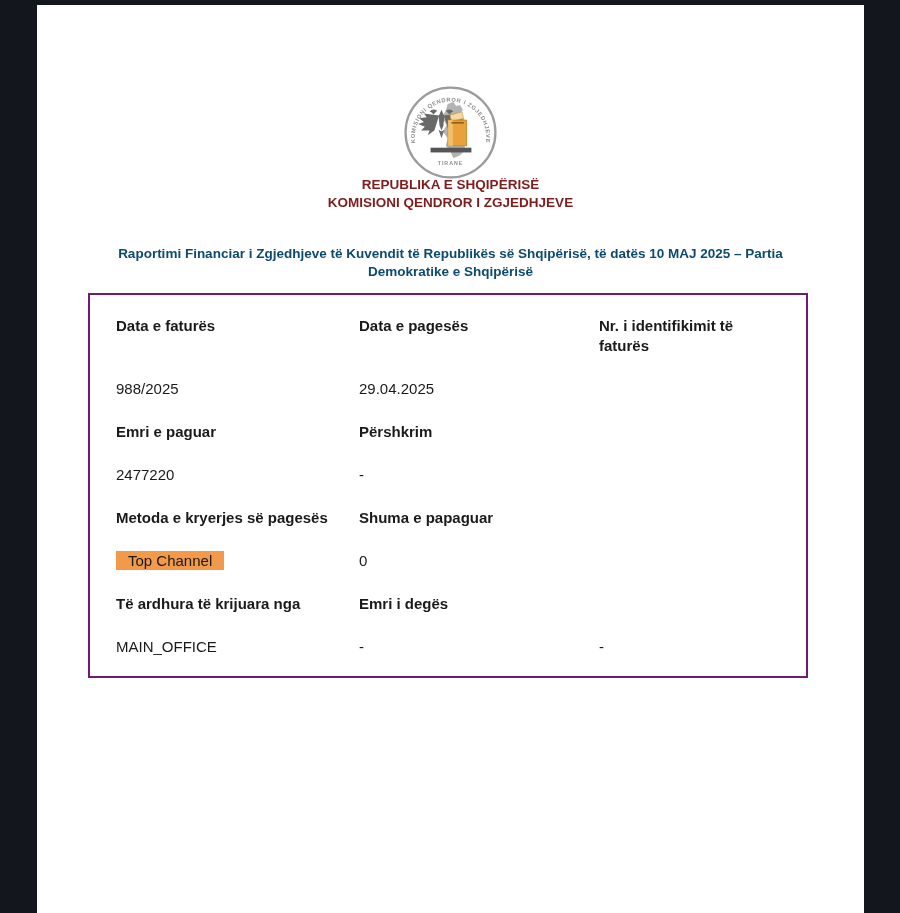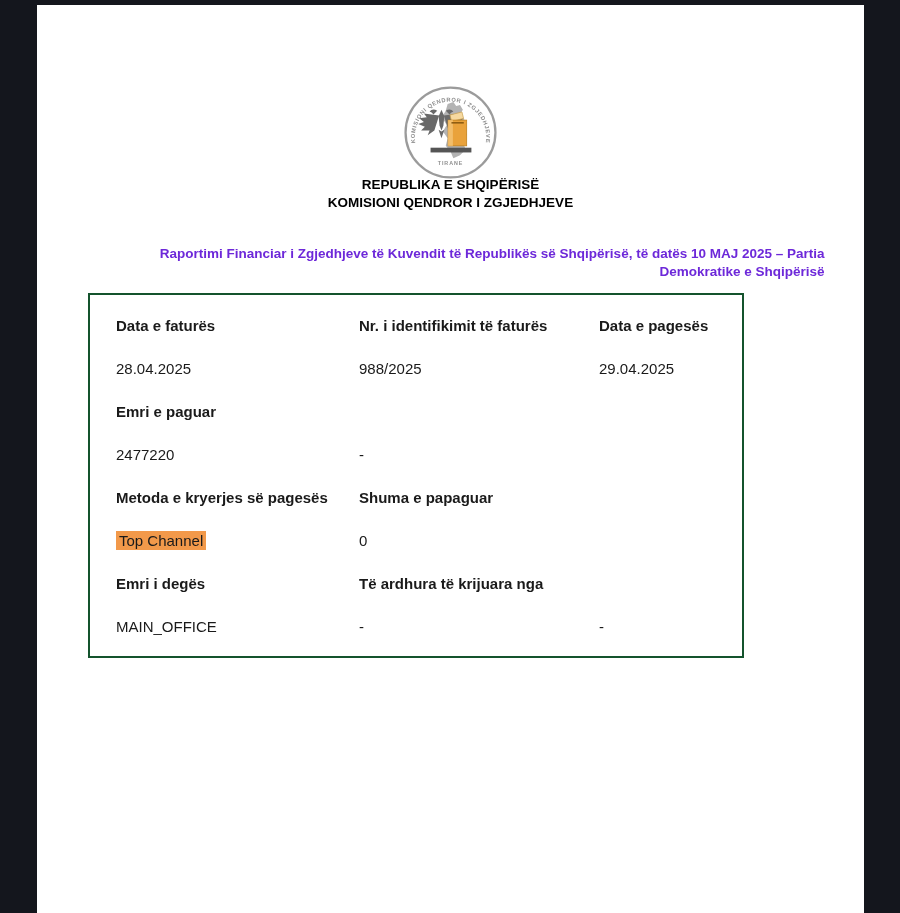--- a/index.html
+++ b/index.html
@@ -27,53 +27,53 @@
     margin:80px auto 0 auto;
   }
   .gov-header{
     text-align:center;
     margin-top:-4px;
   }
   .gov-header .line{
     font-size:13.5px;
     font-weight:bold;
     line-height:18px;
-    color:#000000;
+    color:#7f1d1d;
   }
   .doc-title{
     max-width:748px;
     margin:33px auto 0 auto;
-    text-align:right;
+    text-align:center;
     font-size:13.5px;
     font-weight:bold;
     line-height:17.5px;
-    color:#6d28d9;
+    color:#0c4a6e;
   }
   .report-box{
     position:absolute;
     left:51px; top:288px;
-    width:656px;
-    border:2px solid #14532d;
+    width:720px;
+    border:2px solid #701a75;
     background:#fff;
     padding:21px 18px 11px 26px;
   }
   .trow{
     display:grid;
     grid-template-columns:243px 240px 1fr;
     margin-bottom:23px;
     font-size:15px;
     line-height:20px;
   }
   .trow:last-child{margin-bottom:8px;}
   .trow.label .cell{font-weight:bold;}
   .cell{padding-right:10px;}
   .cell.c0{max-width:230px;}
   .hl{
     background:var(--highlight);
-    padding:1px 3px;
+    padding:1px 12px;
   }
 </style>
 </head>
 <body>
 
 <div class="page">
 
   <div class="seal">
     <svg viewBox="0 0 100 100" width="95" height="95">
       <circle cx="50" cy="50" r="47.3" fill="#ffffff" stroke="#9b9b9b" stroke-width="2.4"></circle>
@@ -110,52 +110,52 @@
     <div class="line">REPUBLIKA E SHQIPËRISË</div>
     <div class="line">KOMISIONI QENDROR I ZGJEDHJEVE</div>
   </div>
 
   <div class="doc-title">Raportimi Financiar i Zgjedhjeve të Kuvendit të Republikës së Shqipërisë, të datës 10 MAJ 2025 – Partia Demokratike e Shqipërisë</div>
 
   <div class="report-box">
 
     <div class="trow label">
       <div class="cell c0">Data e faturës</div>
+      <div class="cell">Data e pagesës</div>
       <div class="cell">Nr. i identifikimit të faturës</div>
-      <div class="cell">Data e pagesës</div>
     </div>
 
     <div class="trow value">
-      <div class="cell c0">28.04.2025</div>
       <div class="cell">988/2025</div>
       <div class="cell">29.04.2025</div>
     </div>
 
     <div class="trow label">
       <div class="cell">Emri e paguar</div>
+      <div class="cell">Përshkrim</div>
     </div>
 
     <div class="trow value">
       <div class="cell">2477220</div>
       <div class="cell">-</div>
     </div>
 
     <div class="trow label">
       <div class="cell c0">Metoda e kryerjes së pagesës</div>
       <div class="cell">Shuma e papaguar</div>
     </div>
 
     <div class="trow value">
       <div class="cell"><span class="hl">Top Channel</span></div>
       <div class="cell">0</div>
     </div>
 
     <div class="trow label">
+      <div class="cell c0">Të ardhura të krijuara nga</div>
       <div class="cell">Emri i degës</div>
-      <div class="cell c0">Të ardhura të krijuara nga</div>
     </div>
 
     <div class="trow value">
       <div class="cell c0">MAIN_OFFICE</div>
       <div class="cell">-</div>
       <div class="cell">-</div>
     </div>
 
   </div>
 </div>

